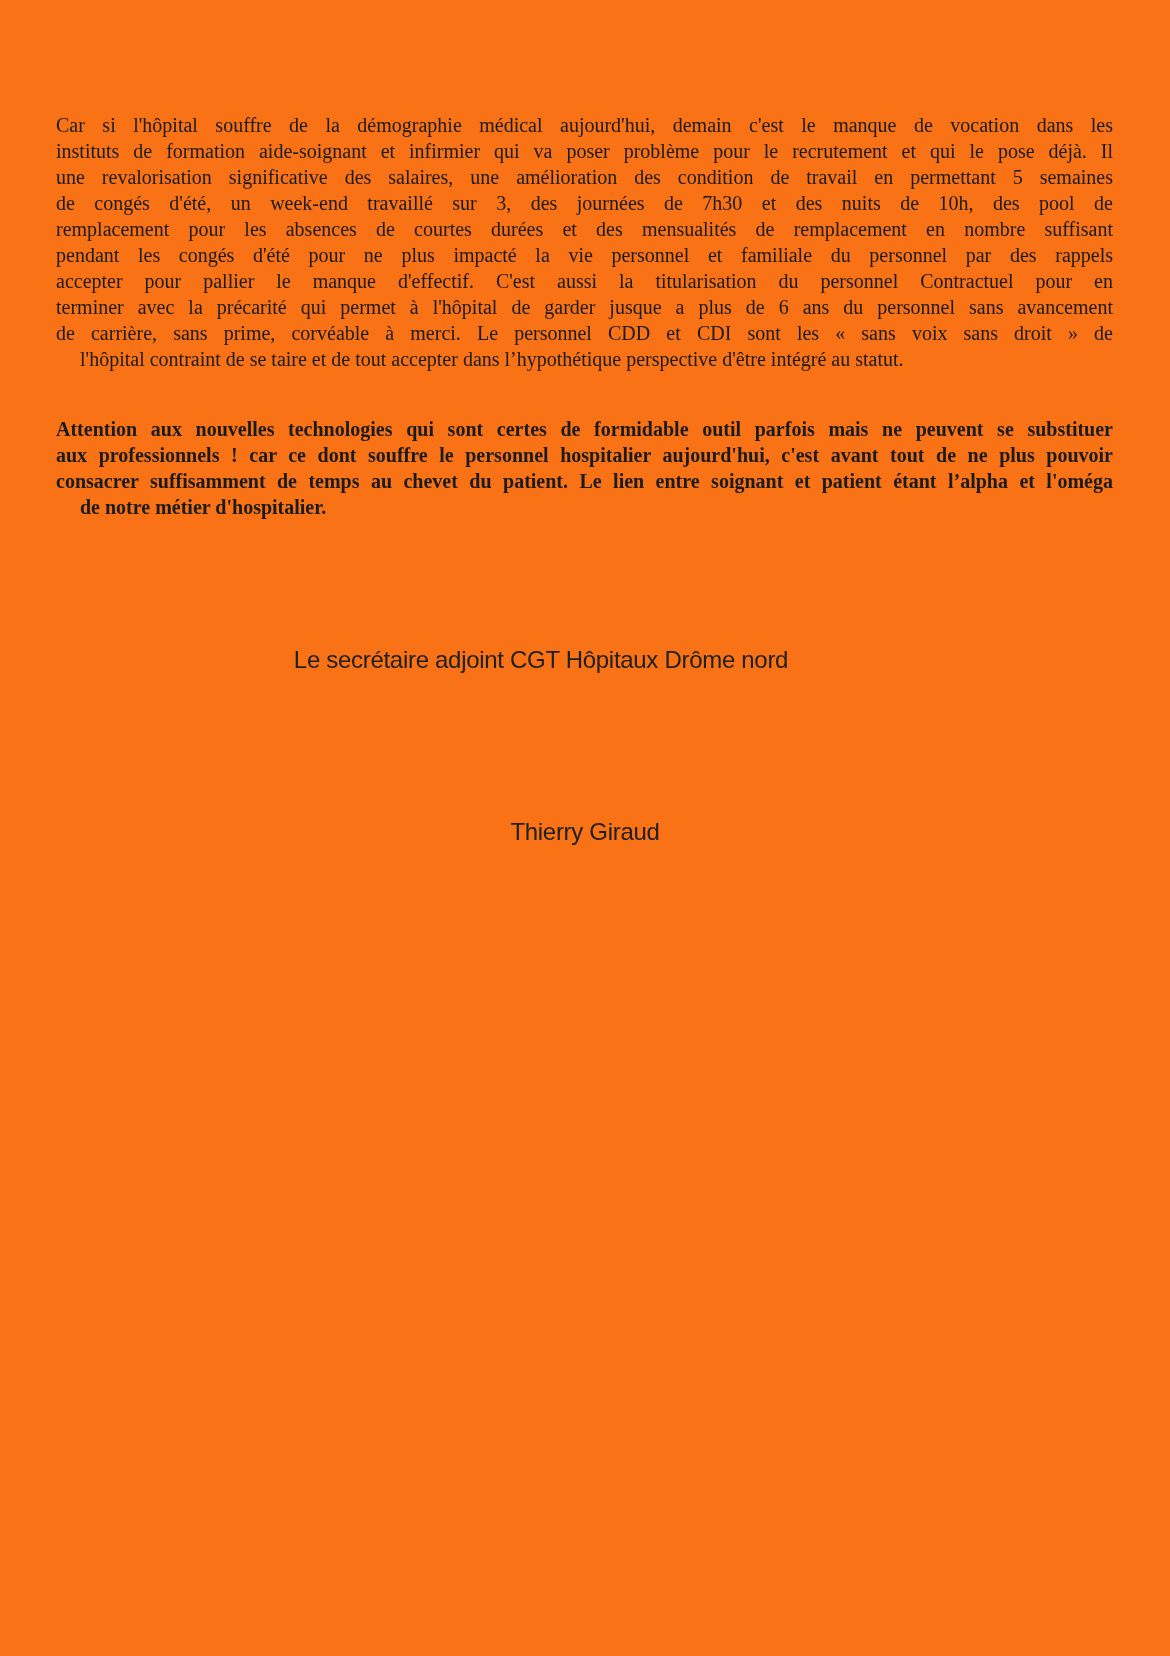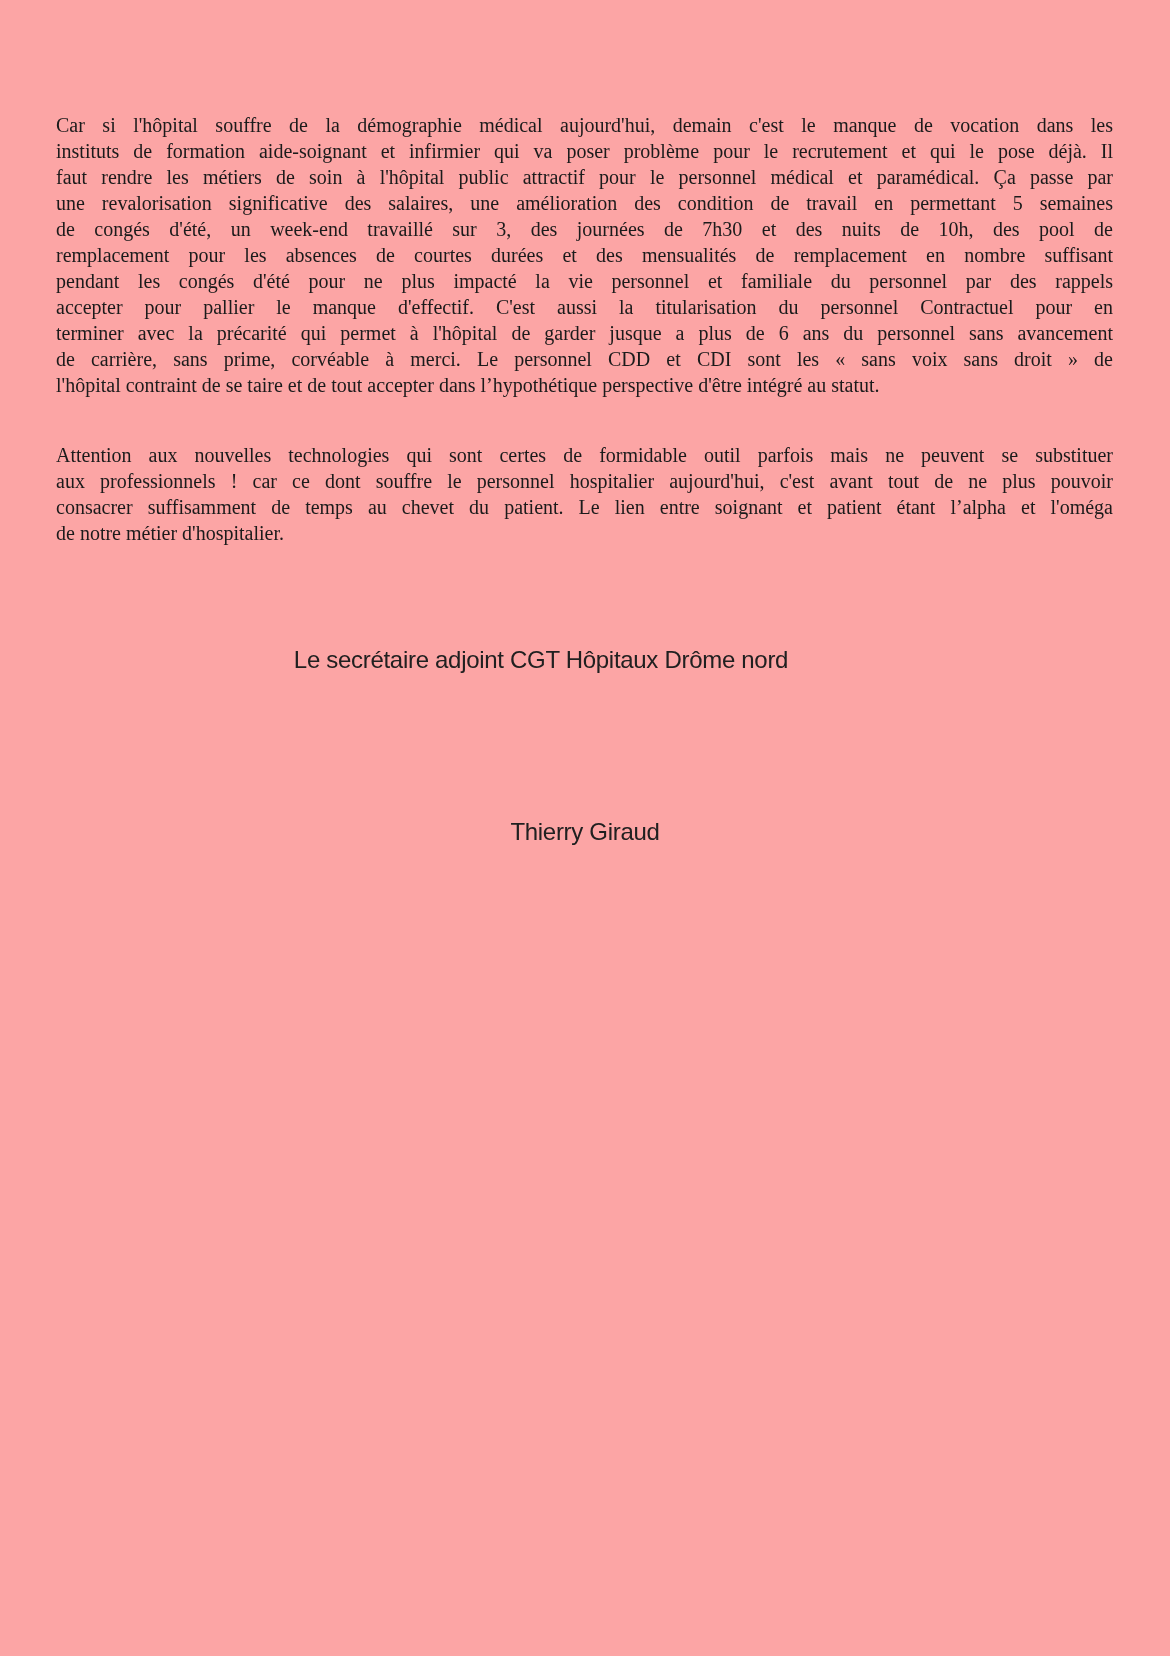--- a/index.html
+++ b/index.html
@@ -4,42 +4,44 @@
 <style>
   html, body {
     margin: 0;
     padding: 0;
     background: #ffffff;
   }
   .page {
     position: relative;
     width: 1170px;
     height: 1656px;
-    background: #fca5a5;
+    background: #f97316;
     overflow: hidden;
     font-family: "Liberation Serif", serif;
     color: #1b1b1b;
   }
   .content {
     position: absolute;
     left: 56px;
     top: 112px;
     width: 1057px;
     font-size: 20px;
     line-height: 26px;
   }
   .paragraph + .paragraph {
     margin-top: 44px;
+    font-weight: bold;
   }
   .jline {
     text-align: justify;
     text-align-last: justify;
   }
   .lastline {
     text-align: left;
+    margin-left: 24px;
   }
   .sig-role {
     position: absolute;
     top: 646px;
     left: 0;
     width: 1082px;
     text-align: center;
     font-family: "Liberation Sans", sans-serif;
     font-size: 24px;
     letter-spacing: -0.3px;
@@ -58,21 +60,20 @@
   }
 </style>
 </head>
 <body>
 
 <div class="page">
   <div class="content" id="paragraphs">
       <div class="paragraph">
         <div class="jline">Car si l'hôpital souffre de la démographie médical aujourd'hui, demain c'est le manque de vocation dans les</div>
         <div class="jline">instituts de formation aide-soignant et infirmier qui va poser problème pour le recrutement et qui le pose déjà. Il</div>
-        <div class="jline">faut rendre les métiers de soin à l'hôpital public attractif pour le personnel médical et paramédical. Ça passe par</div>
         <div class="jline">une revalorisation significative des salaires, une amélioration des condition de travail en permettant 5 semaines</div>
         <div class="jline">de congés d'été, un week-end travaillé sur 3, des journées de 7h30 et des nuits de 10h, des pool de</div>
         <div class="jline">remplacement pour les absences de courtes durées et des mensualités de remplacement en nombre suffisant</div>
         <div class="jline">pendant les congés d'été pour ne plus impacté la vie personnel et familiale du personnel par des rappels</div>
         <div class="jline">accepter pour pallier le manque d'effectif. C'est aussi la titularisation du personnel Contractuel pour en</div>
         <div class="jline">terminer avec la précarité qui permet à l'hôpital de garder jusque a plus de 6 ans du personnel sans avancement</div>
         <div class="jline">de carrière, sans prime, corvéable à merci. Le personnel CDD et CDI sont les « sans voix sans droit » de</div>
         <div class="lastline">l'hôpital contraint de se taire et de tout accepter dans l’hypothétique perspective d'être intégré au statut.</div>
       </div>
       <div class="paragraph">

